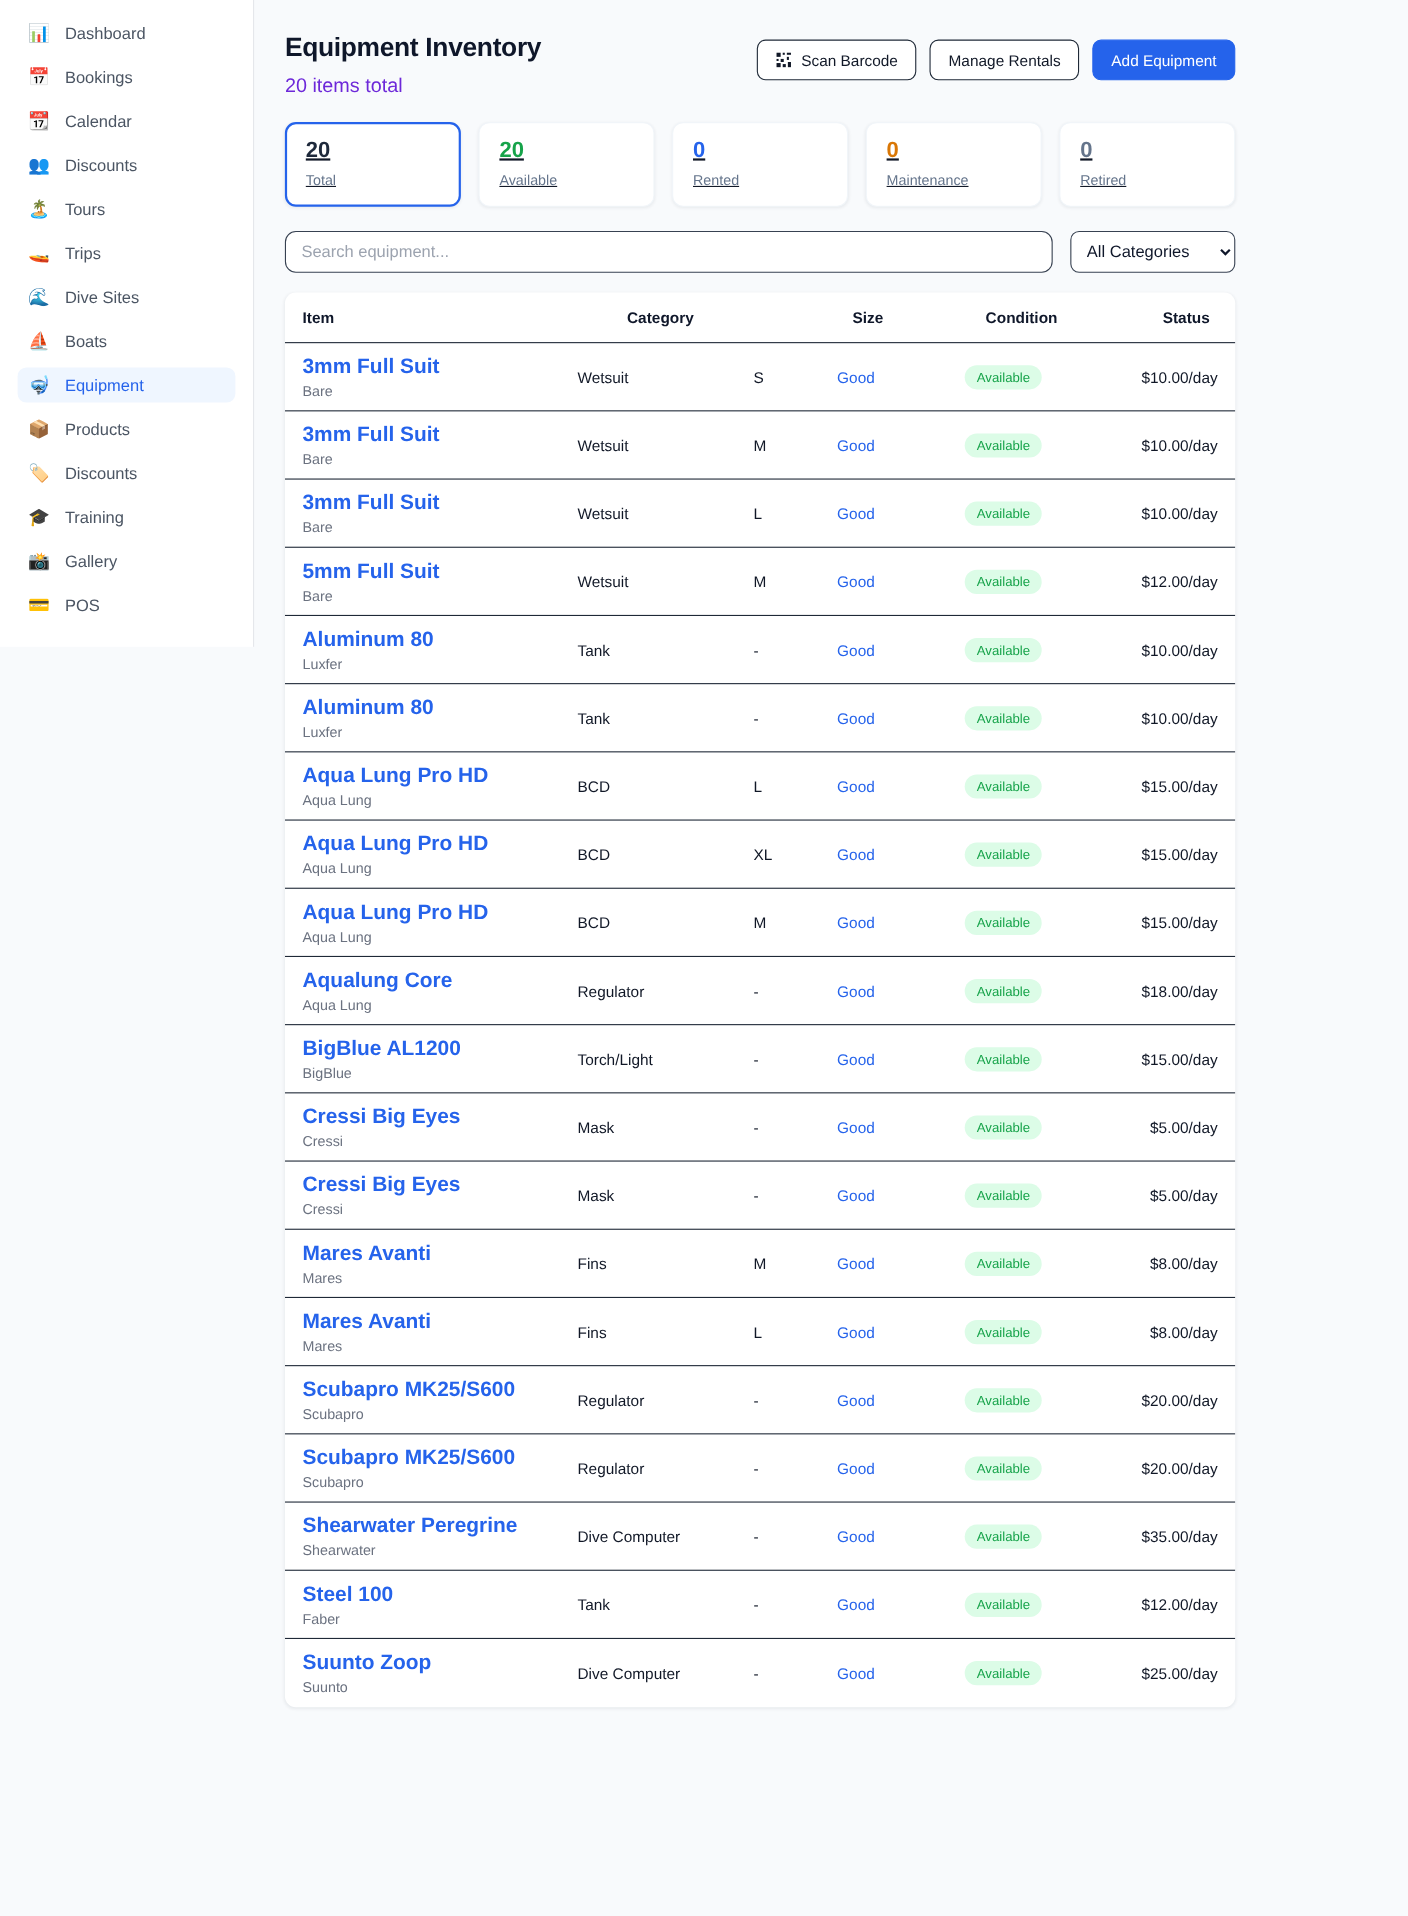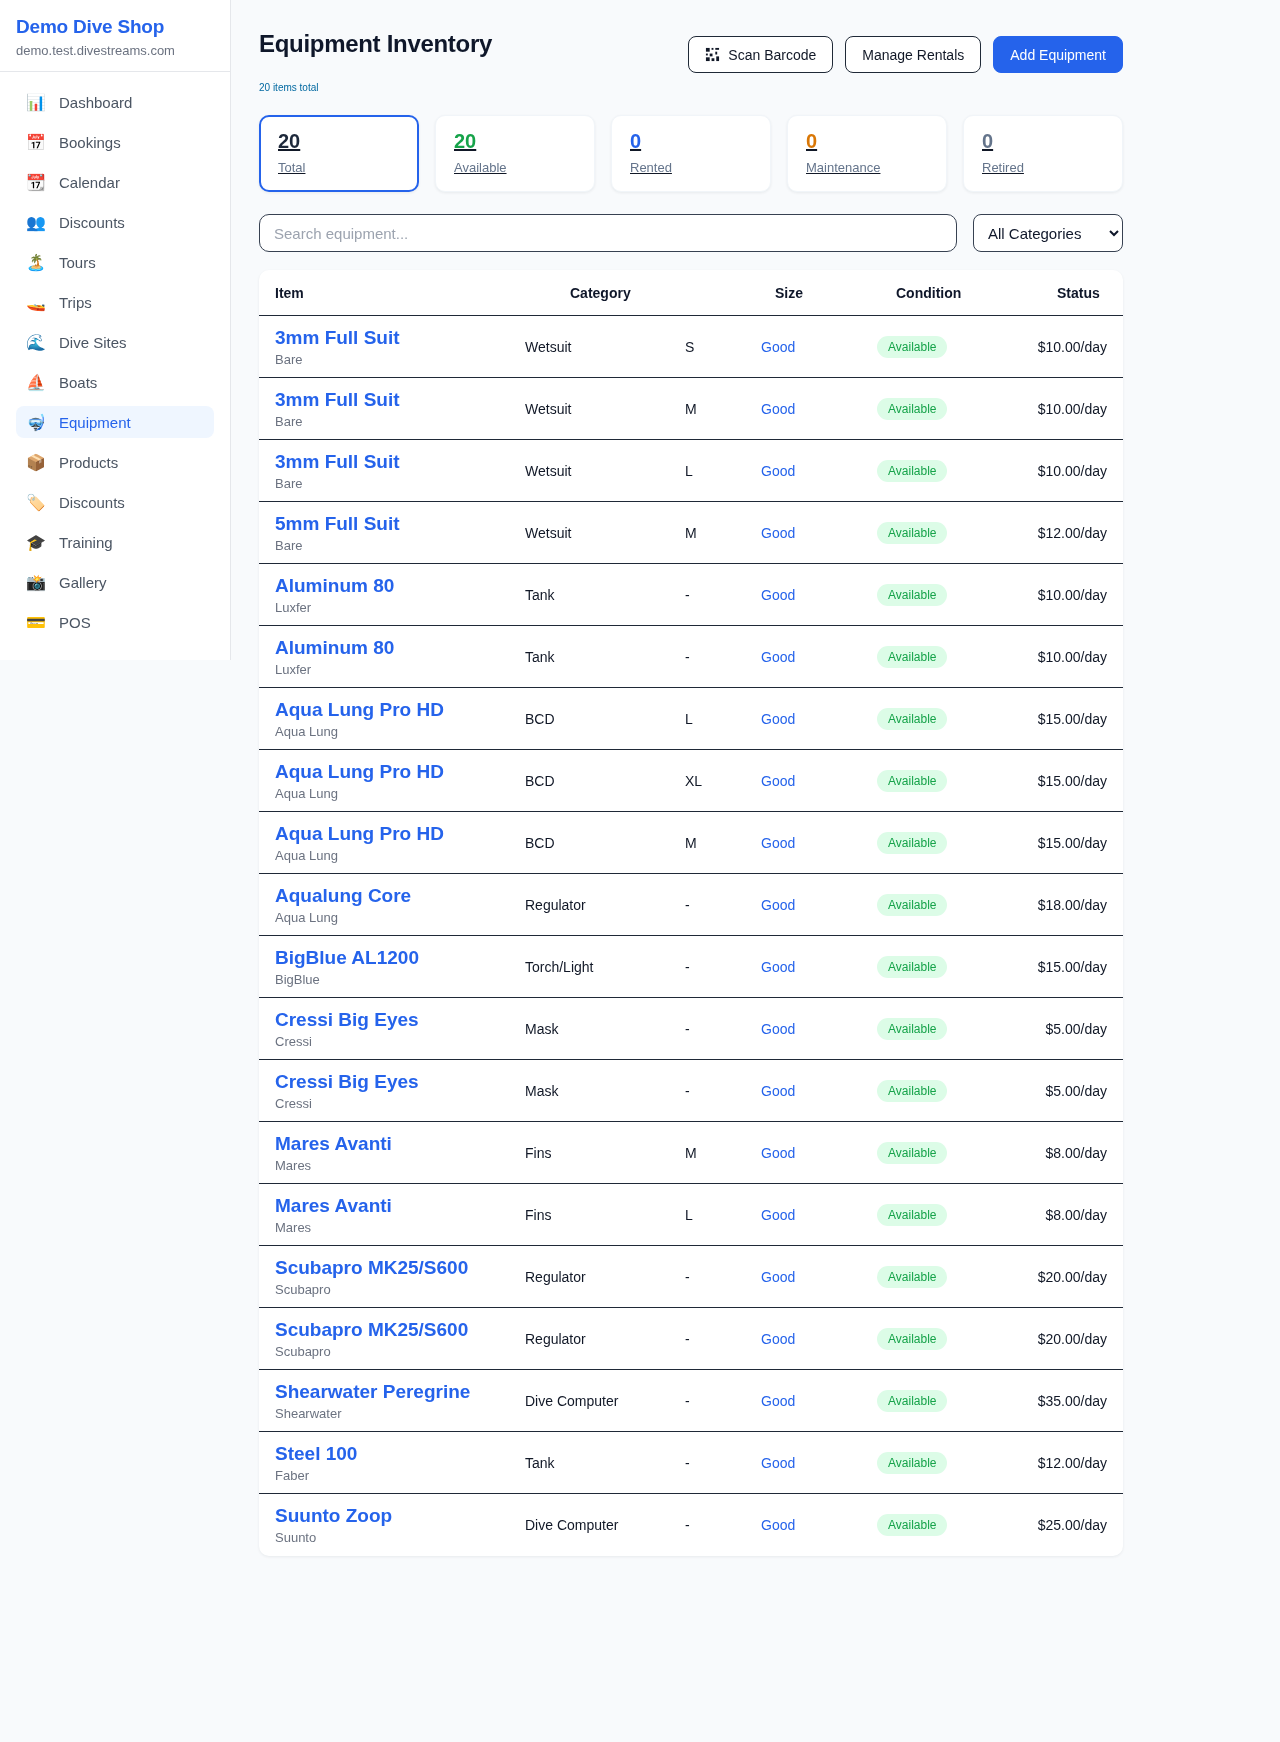--- a/index.html
+++ b/index.html
@@ -50,21 +50,21 @@
   .signout {
     display: flex; align-items: center; gap: 6px;
     color: #6b7280; font-size: 13px; cursor: pointer; white-space: nowrap;
   }
 
   
   .main { position: absolute; left: 259px; top: 0; width: 864px; }
 
   .page-header { display: flex; justify-content: space-between; align-items: flex-start; padding-top: 30px; }
   .page-title { font-size: 24px; font-weight: 700; color: #0f172a; letter-spacing: -0.3px; }
-  .page-subtitle { font-size: 10px; color: #0369a1; margin-top: 24px; }
+  .page-subtitle { font-size: 18px; color: #6d28d9; margin-top: 10px; }
   .header-actions { display: flex; gap: 12px; align-items: center; margin-top: 6px; }
   .btn {
     height: 37px; border-radius: 8px; font-size: 14px; font-weight: 500;
     display: inline-flex; align-items: center; gap: 8px;
     padding: 0 16px; cursor: pointer; background: #fff;
     border: 1px solid #1f2937; color: #111827;
     font-family: inherit;
   }
   .btn-primary { background: #2563eb; border-color: #2563eb; color: #ffffff; font-weight: 500; }
 
@@ -118,24 +118,20 @@
   .badge {
     display: inline-block; background: #dcfce7; color: #16a34a;
     font-size: 12px; padding: 4px 11px; border-radius: 999px;
   }
   svg { display: block; }
 </style>
 </head>
 <body>
 
 <aside class="sidebar">
-  <div class="brand-block">
-    <div class="brand">Demo Dive Shop</div>
-    <div class="brand-domain">demo.test.divestreams.com</div>
-  </div>
 
   <nav class="nav">
       <div class="nav-item">
     <span class="nav-icon">📊</span>
     <span class="nav-label">Dashboard</span>
   </div>
       <div class="nav-item">
     <span class="nav-icon">📅</span>
     <span class="nav-label">Bookings</span>
   </div>

